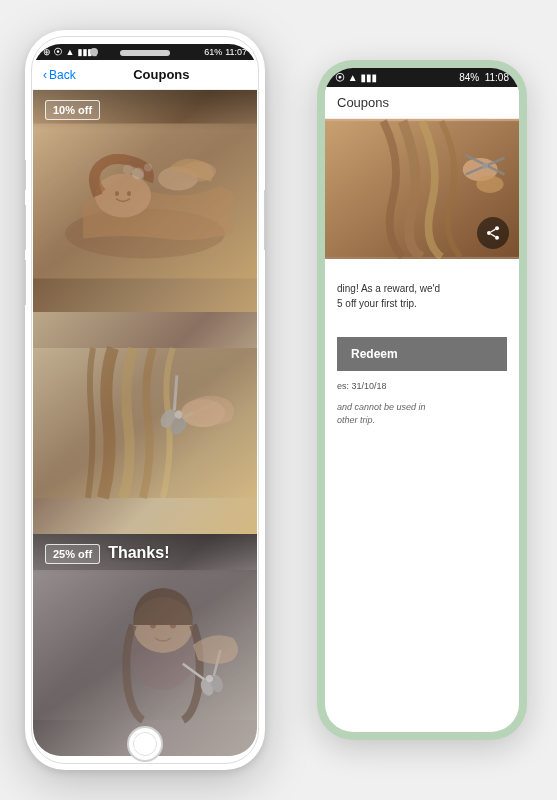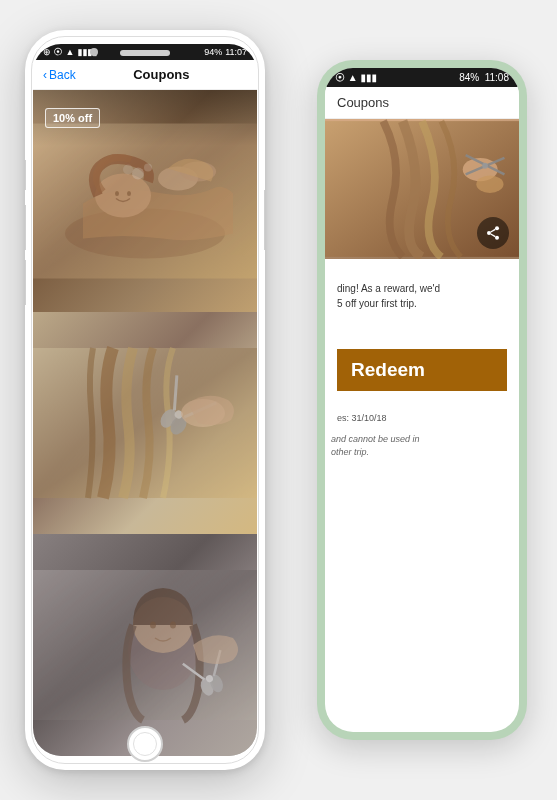--- a/index.html
+++ b/index.html
@@ -102,34 +102,34 @@
       right: 0; top: 0;
       width: 100%; height: 100%;
     }
     .back-text-section {
       padding: 22px 12px;
       font-size: 10px;
       color: #333;
       line-height: 1.5;
     }
     .back-redeem-btn {
-      background: #a16207;
+      background: #737373;
       color: white;
       padding: 10px 14px;
-      font-size: 19px;
+      font-size: 12px;
       font-weight: 600;
-      margin: 16px 12px;
+      margin: 4px 12px;
     }
     .back-expires {
       padding: 6px 12px;
       font-size: 9px;
       color: #555;
     }
     .back-fine-print {
-      padding: 4px 6px;
+      padding: 4px 12px;
       font-size: 9px;
       color: #666;
       font-style: italic;
       line-height: 1.4;
     }
 
     
     .phone-front {
       position: absolute;
       left: 25px;
@@ -246,21 +246,21 @@
       display: flex;
       flex-direction: column;
       justify-content: flex-end;
     }
     .coupon-header {
       position: absolute;
       top: 0;
       left: 0;
       right: 0;
       display: flex;
-      padding: 18px 12px;
+      padding: 10px 12px;
       background: linear-gradient(to bottom, rgba(0,0,0,0.35) 0%, transparent 100%);
     }
     .coupon-badge {
       background: rgba(255,255,255,0.15);
       border: 1.5px solid rgba(255,255,255,0.8);
       color: white;
       font-size: 11px;
       font-weight: 600;
       padding: 3px 7px;
       border-radius: 3px;
@@ -455,21 +455,21 @@
   <div class="phone-front-screen">
 
     <div class="status-bar">
       <div class="status-icons">
         <span>⊕</span>
         <span>⦿</span>
         <span>▲</span>
         <span>▮▮▮▮</span>
       </div>
       <div class="status-icons">
-        <span>94%</span>
+        <span>61%</span>
         <span>11:07</span>
       </div>
     </div>
 
     <div class="nav-bar">
       <div class="nav-back">
         <span>‹</span>
         <span> Back</span>
       </div>
       <div class="nav-title">Coupons</div>
@@ -581,18 +581,22 @@
             <path d="M10,10 L25,-12" stroke="#bbb" stroke-width="2.5" fill="none"></path>
             <circle cx="5" cy="11" r="3.5" fill="#ddd" opacity="0.9"></circle>
           </g>
 
           <path d="M160,75 Q180,60 200,68 Q210,80 200,90 Q185,98 165,90 Z" fill="#d4b090" opacity="0.6"></path>
 
           <ellipse cx="120" cy="55" rx="3" ry="3.5" fill="#7a5030" opacity="0.6"></ellipse>
           <ellipse cx="140" cy="55" rx="3" ry="3.5" fill="#7a5030" opacity="0.6"></ellipse>
           <path d="M122,68 Q130,74 138,68" stroke="#9a7050" stroke-width="1.5" fill="none" opacity="0.7"></path>
         </svg>
+        <div class="coupon-header">
+          <div class="coupon-badge">25% off</div>
+          <div class="coupon-title">Thanks!</div>
+        </div>
         <div class="coupon-expires">Expires 31/10/18</div>
       </div>
 
     </div>
   </div>
 </div>
 
 </body></html>

